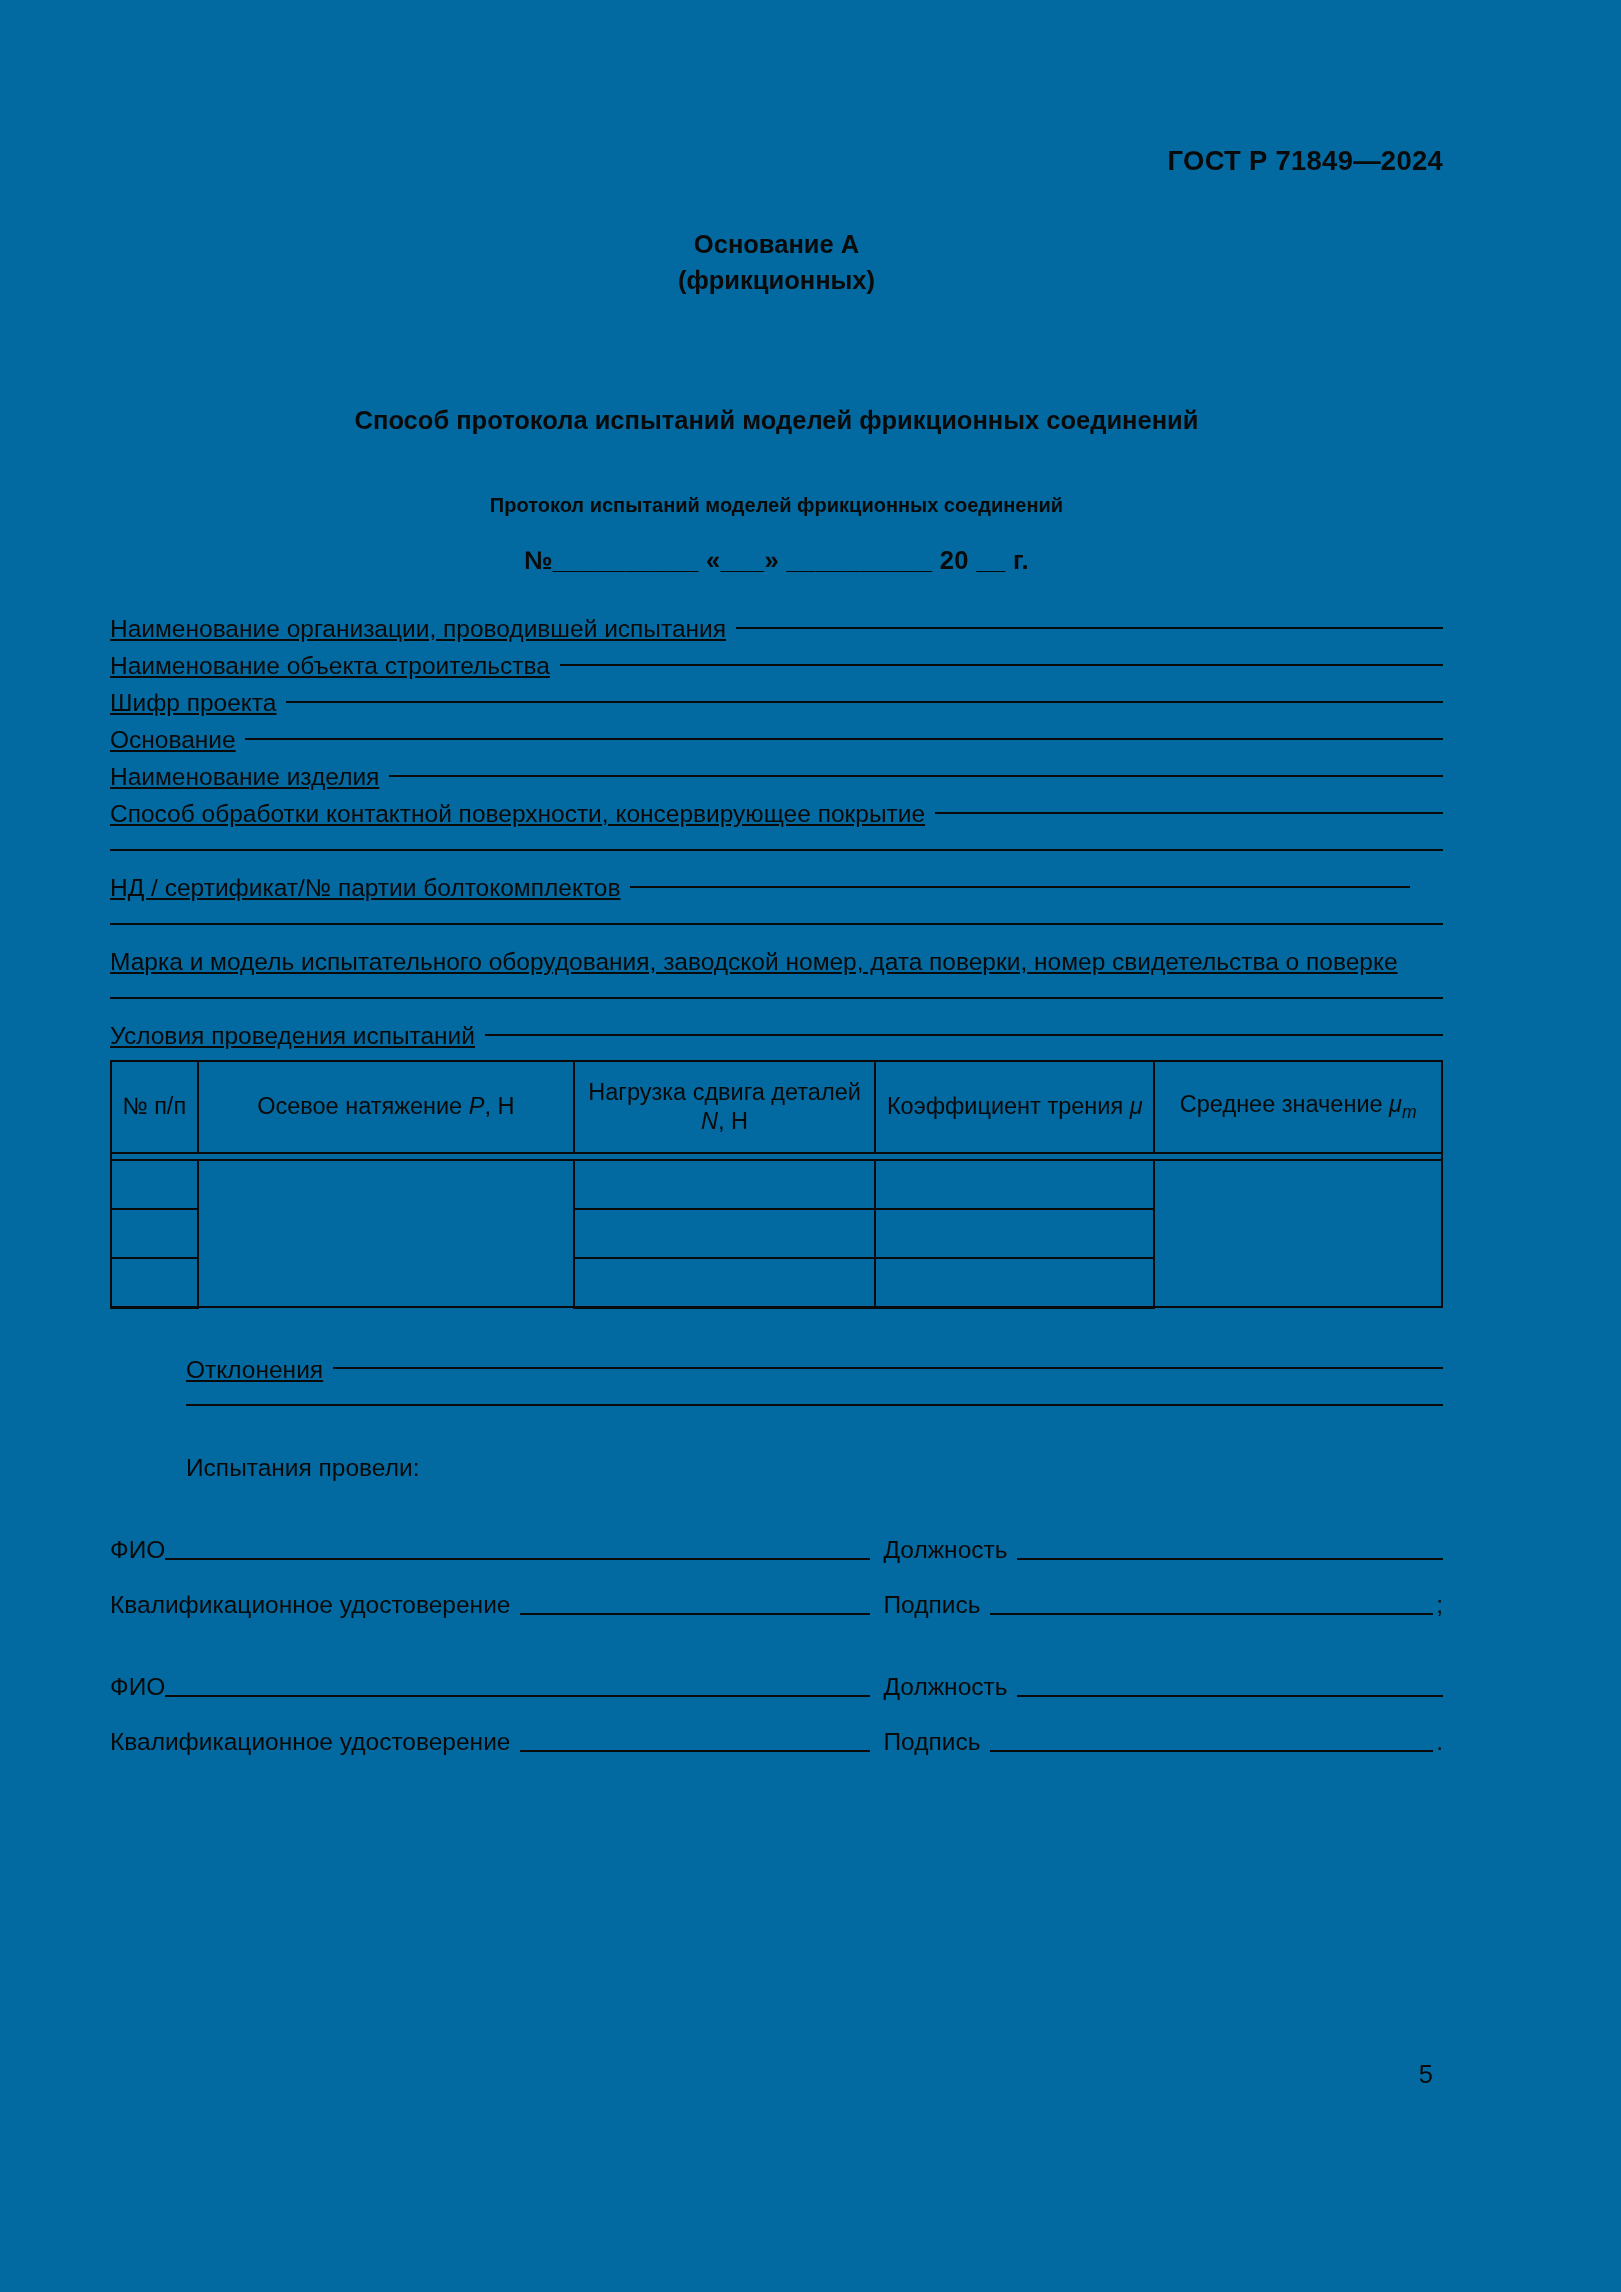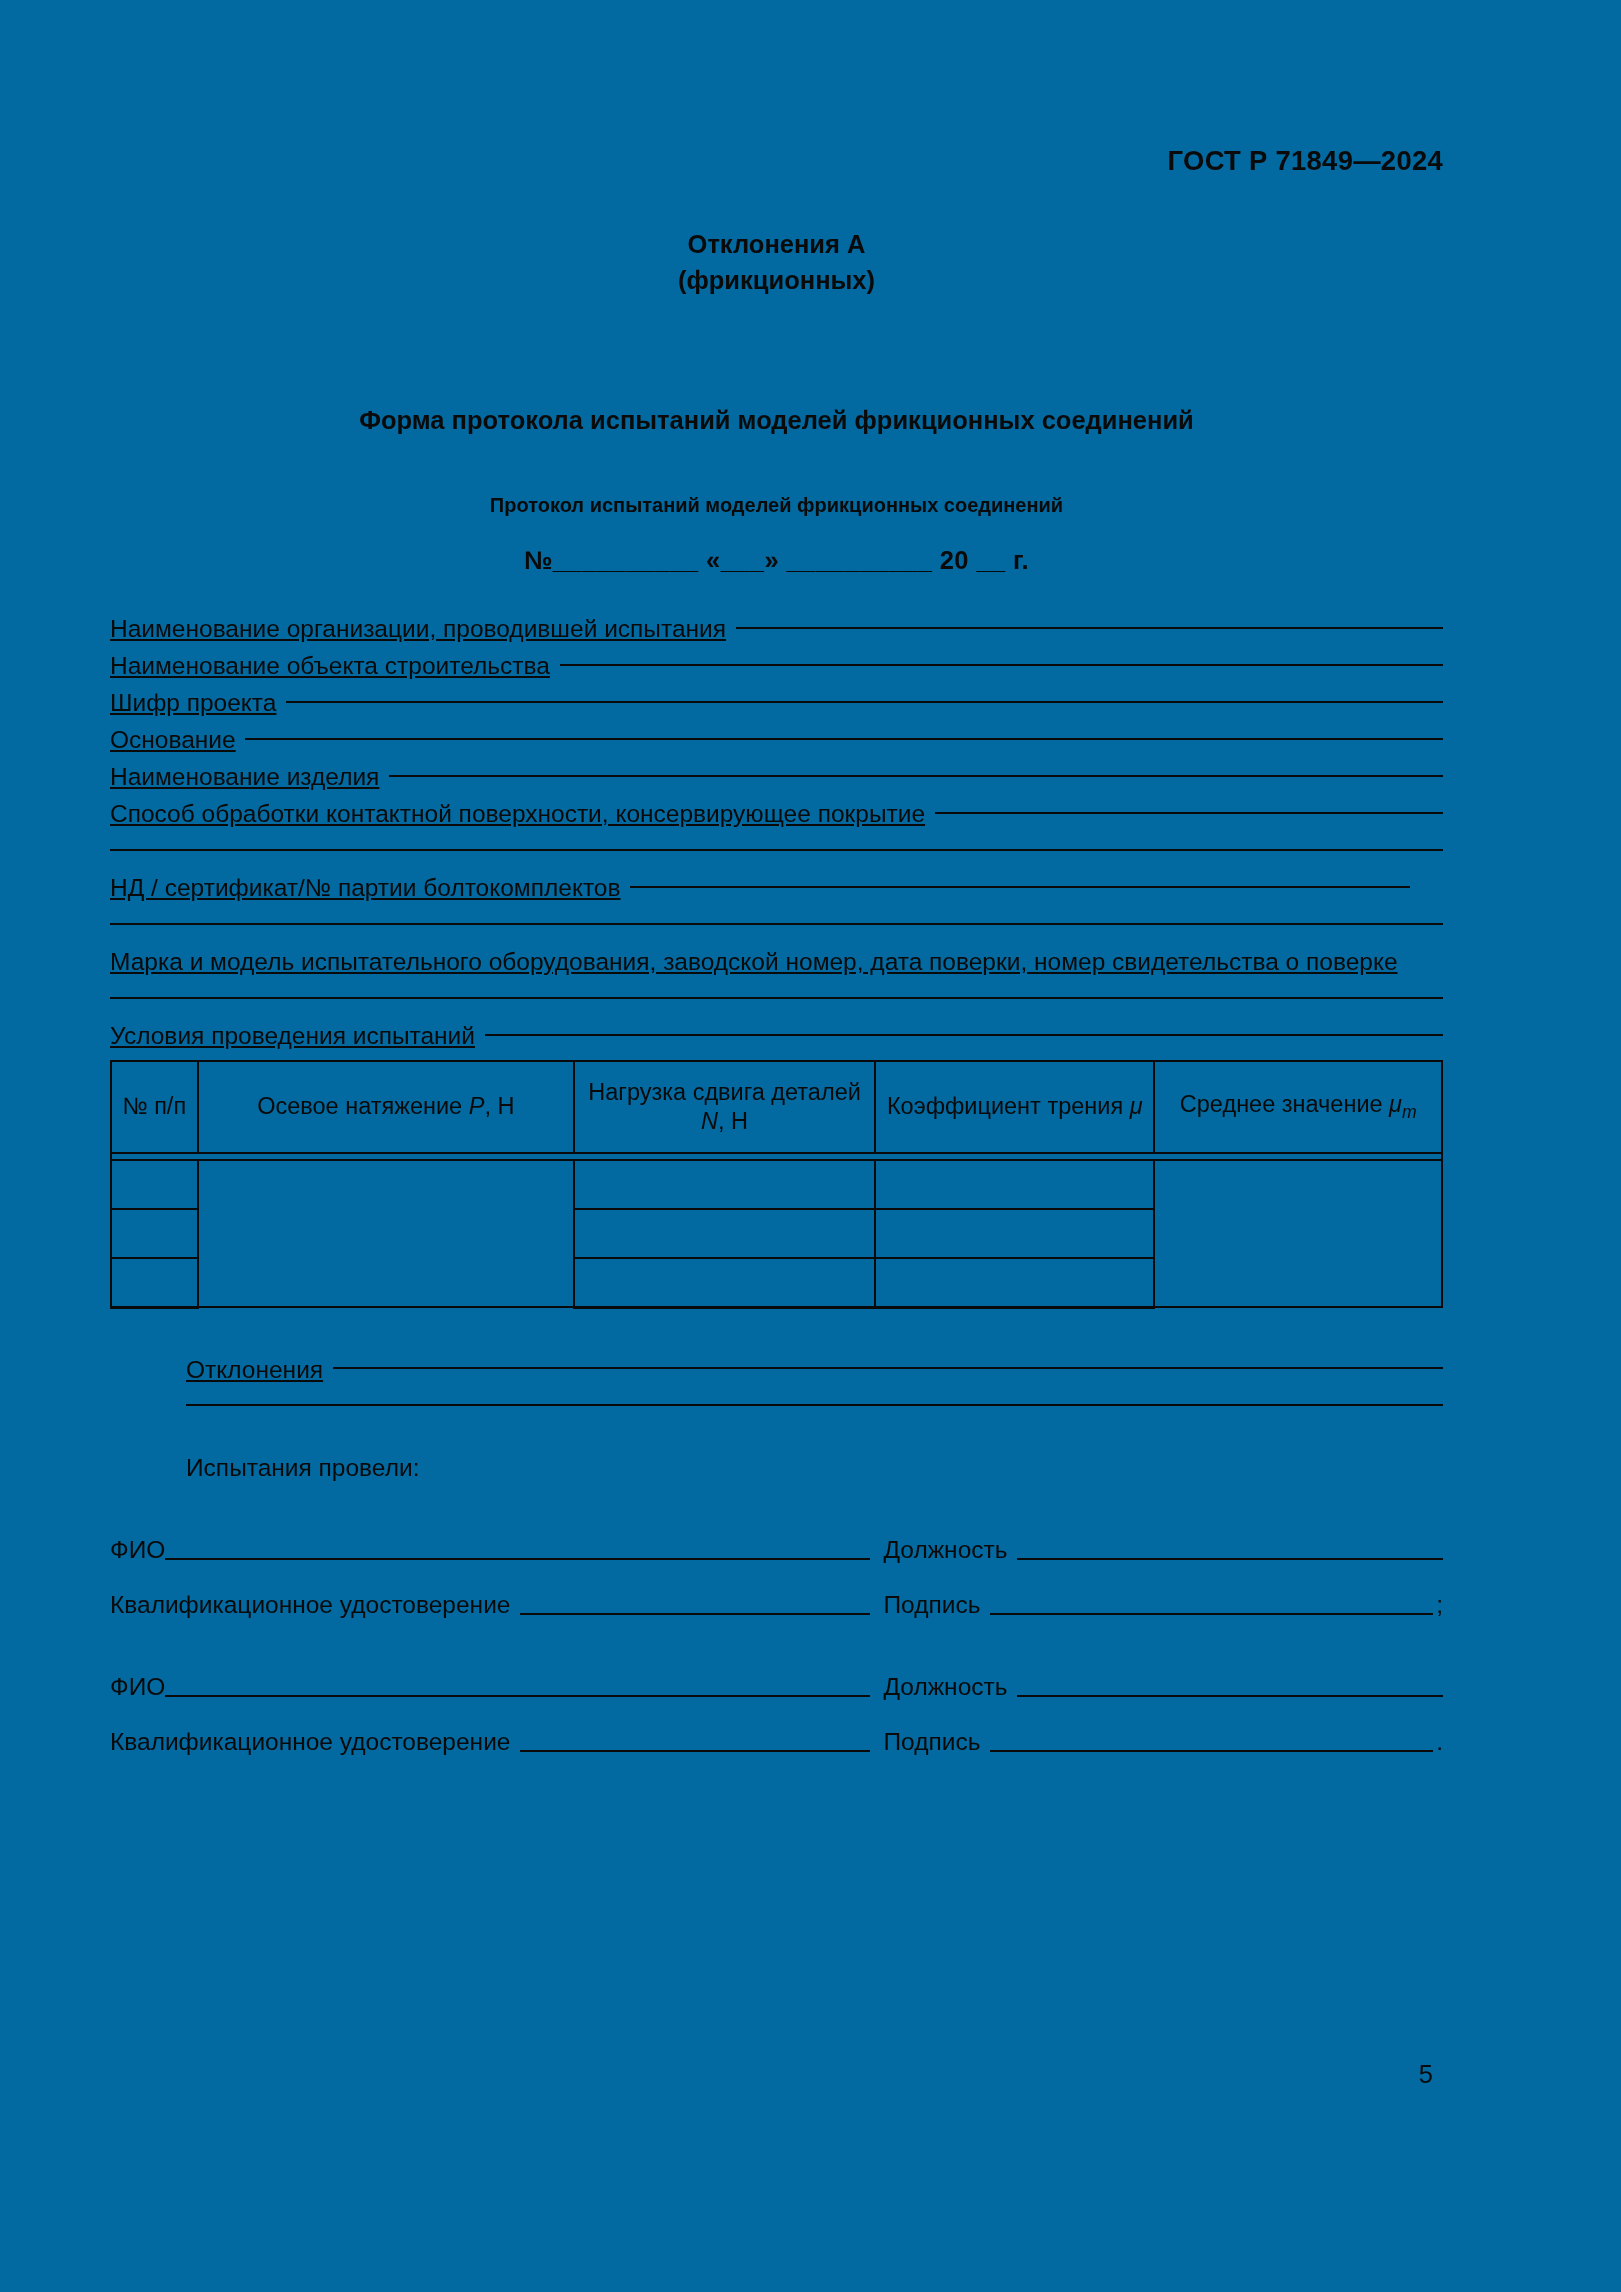--- a/index.html
+++ b/index.html
@@ -55,25 +55,25 @@
   .page-number { position: absolute; top: 2060px; right: 188px; font-size: 25.5px; }
 </style>
 </head>
 <body>
 
 <div class="page">
 
   <div class="gost-header">ГОСТ Р 71849—2024</div>
 
   <div class="appendix">
-    <div>Отклонения А</div>
+    <div>Основание А</div>
     <div>(фрикционных)</div>
   </div>
 
-  <div class="form-section-title">Форма протокола испытаний моделей фрикционных соединений</div>
+  <div class="form-section-title">Способ протокола испытаний моделей фрикционных соединений</div>
 
   <div class="protocol-title">Протокол испытаний моделей фрикционных соединений</div>
 
   <div class="number-line">№__________ «___» __________ 20 __ г.</div>
 
   <div class="fields">
     <div class="frow">
       <span class="lbl">Наименование организации, проводившей испытания</span>
       <span class="fill"></span>
     </div>

